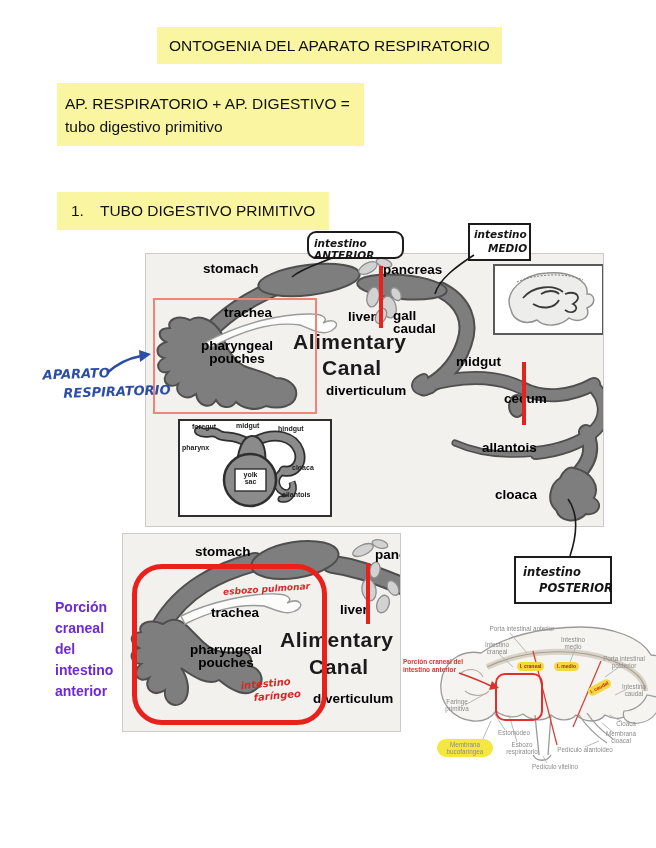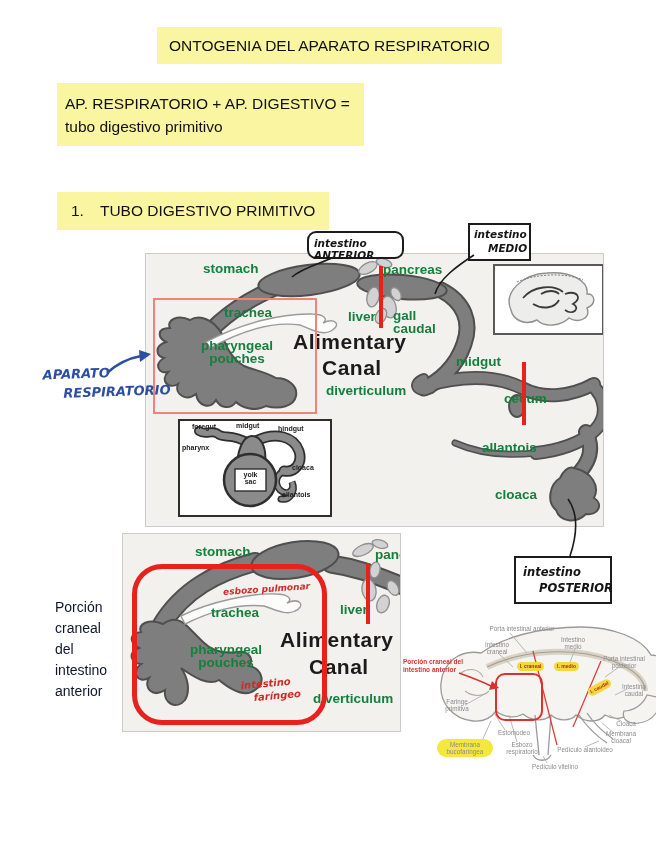--- a/index.html
+++ b/index.html
@@ -1,21 +1,21 @@
 <!DOCTYPE html>
 <html><head>
 <meta charset="utf-8">
 <style>
   html,body{margin:0;padding:0;background:#ffffff;}
   .page{position:relative;width:656px;height:848px;background:#ffffff;overflow:hidden;
         font-family:"Liberation Sans",sans-serif;margin-left:27px;}
   .abs{position:absolute;}
   .pre{white-space:pre-line;}
   .hl{background:#f9f5a0;color:#111;font-size:15.5px;line-height:23px;}
-  .lbl{position:absolute;color:#15803d;font-weight:700;font-size:13.5px;line-height:13px;
+  .lbl{position:absolute;color:#000000;font-weight:700;font-size:13.5px;line-height:13px;
        white-space:pre-line;}
   .big{color:#1b1b1b;font-weight:800;font-size:21px;letter-spacing:.5px;line-height:21px;}
   .hand{font-family:"DejaVu Sans",sans-serif;font-style:italic;font-weight:700;color:#141414;}
   .handbox{position:absolute;background:#fff;border:2px solid #1c1c1c;}
   .redline{position:absolute;width:4px;background:#e8211d;}
   .redhand{position:absolute;font-family:"DejaVu Sans",sans-serif;font-style:italic;
            font-weight:700;color:#d22a28;}
   .tinylbl{position:absolute;color:#8b8b8b;font-size:6.3px;line-height:7px;text-align:center;
            white-space:pre-line;font-weight:400;}
   .pill{position:absolute;background:#f2d93e;color:#c32222;font-size:5px;line-height:9px;
@@ -150,21 +150,21 @@
 
   <div class="handbox" style="left:487px;top:556px;width:94px;height:44px;">
     <span class="hand pre" style="position:absolute;left:7px;top:6px;font-size:11.5px;line-height:16px;padding-left:16px;text-indent:-16px;display:block;width:80px;">intestino
 POSTERIOR</span>
   </div>
 
   <div class="abs hand pre" style="left:16px;top:363px;font-size:13px;line-height:19px;color:#2b4da6;
        transform:rotate(-2deg);padding-left:20px;text-indent:-20px;width:120px;">APARATO
 RESPIRATORIO</div>
 
-  <div class="abs pre" style="left:28px;top:597px;font-size:14px;line-height:21px;font-weight:400;color:#0f172a;">Porción
+  <div class="abs pre" style="left:28px;top:597px;font-size:14px;line-height:21px;font-weight:700;color:#6d28d9;">Porción
 craneal
 del
 intestino
 anterior</div>
 
   <div class="diag" style="left:95px;top:533px;width:277px;height:197px;">
     <svg width="277" height="197" viewBox="0 0 277 197">
       <g stroke="#4f4f4f" fill="none" stroke-linecap="round">
         <path d="M 38,92 C 60,55 95,38 132,28" stroke-width="20"></path>
         <path d="M 208,30 C 236,34 254,42 280,52" stroke-width="19"></path>

